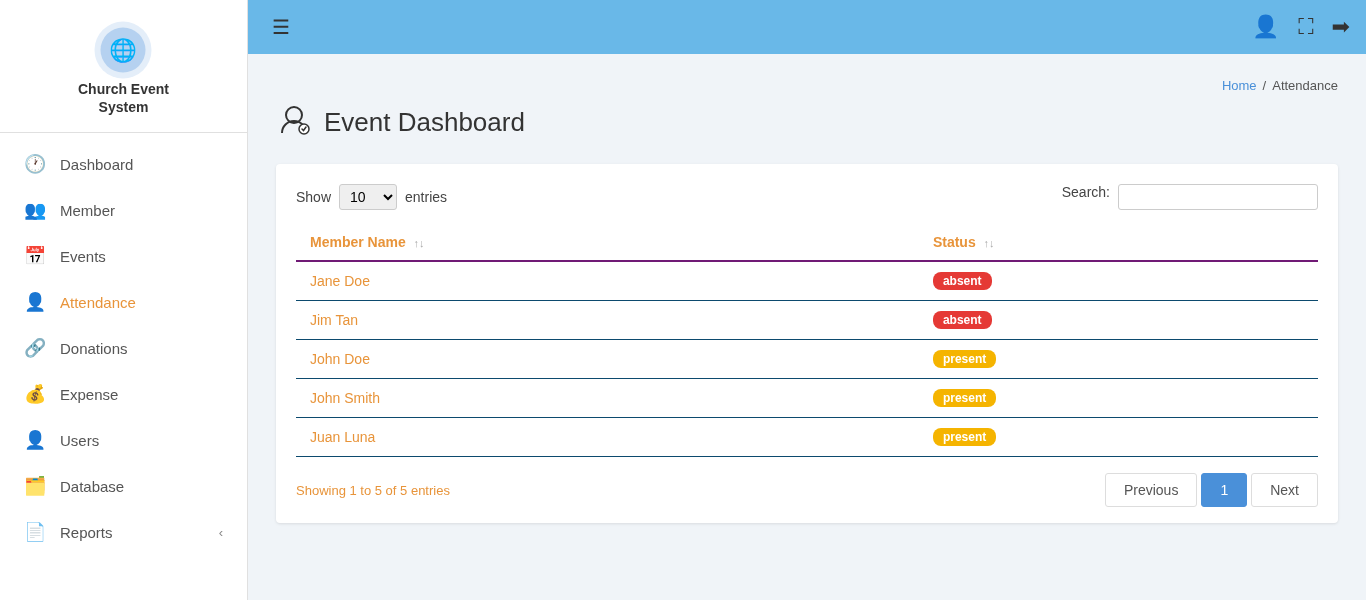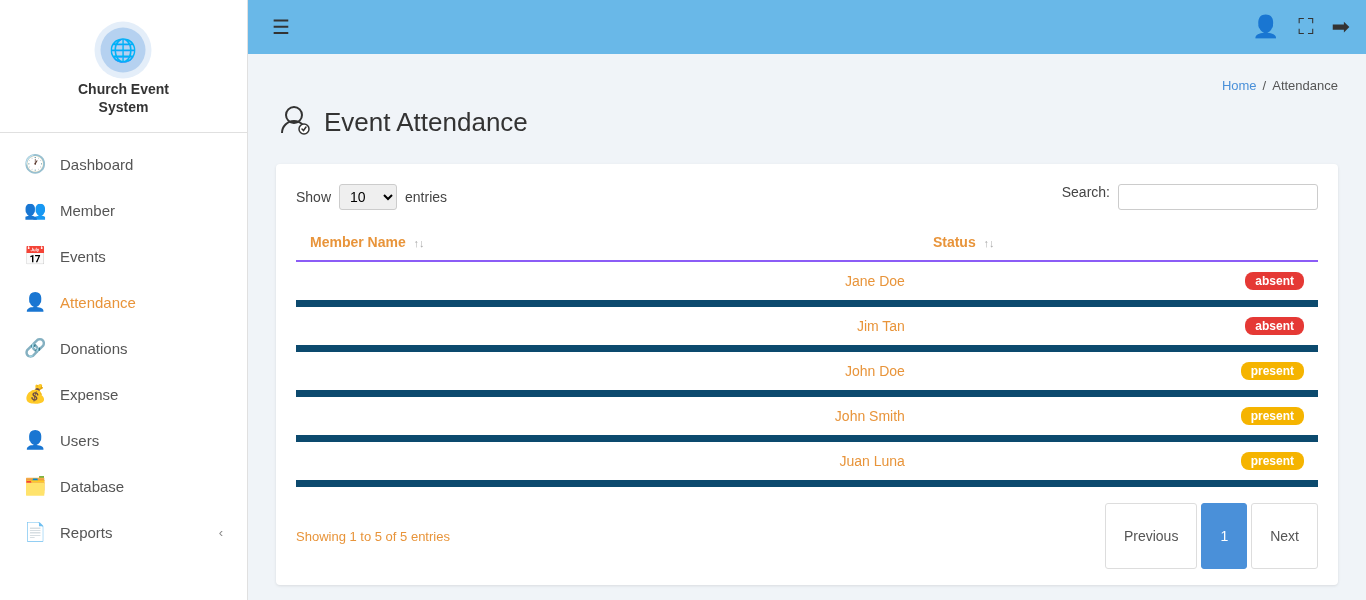--- a/index.html
+++ b/index.html
@@ -172,38 +172,37 @@
       width: 200px;
     }
 
     
     #data-table {
       width: 100%;
       border-collapse: collapse;
       font-size: 14px;
     }
     #data-table thead tr {
-      border-bottom: 2px solid #8b5cf6;
+      border-bottom: 2px solid #701a75;
     }
     #data-table thead th {
       padding: 10px 14px;
       text-align: left;
       color: #e8943a;
       font-weight: bold;
       font-size: 14px;
     }
     #data-table thead th .sort-icons {
       display: inline-block;
       margin-left: 4px;
       color: #aaa;
       font-size: 11px;
     }
     #data-table tbody tr {
-      border-bottom: 7px solid #0c4a6e;
-      text-align: right;
+      border-bottom: 1px solid #0c4a6e;
     }
     #data-table tbody tr td {
       padding: 10px 14px;
       color: #e8943a;
       font-size: 14px;
     }
     #data-table tbody tr td.status-cell {
       color: #333;
     }
 
@@ -229,21 +228,21 @@
       font-size: 13px;
       color: #e8943a;
       text-align: center;
     }
     #pagination {
       display: flex;
       gap: 4px;
       align-items: center;
     }
     .page-btn {
-      padding: 24px 18px;
+      padding: 8px 18px;
       border: 1px solid #ddd;
       background: #fff;
       color: #555;
       border-radius: 3px;
       cursor: pointer;
       font-size: 14px;
     }
     .page-btn.active {
       background: #4a90d9;
       color: #fff;
@@ -327,21 +326,21 @@
 
     <div id="page-title-row">
       <span id="page-title-icon">
         <svg width="36" height="36" viewBox="0 0 36 36">
           <circle cx="18" cy="14" r="8" fill="none" stroke="#333" stroke-width="2"></circle>
           <path d="M6 32c0-6.627 5.373-12 12-12s12 5.373 12 12" fill="none" stroke="#333" stroke-width="2"></path>
           <circle cx="28" cy="28" r="5" fill="#fff" stroke="#333" stroke-width="1.5"></circle>
           <path d="M26 28l1.5 1.5L30 26" stroke="#333" stroke-width="1.5" fill="none" stroke-linecap="round"></path>
         </svg>
       </span>
-      <h1 id="page-title-text">Event Attendance</h1>
+      <h1 id="page-title-text">Event Dashboard</h1>
     </div>
 
     <div id="table-card">
 
       <div id="controls-row">
         <div id="show-entries">
           <span>Show</span>
           <select>
             <option>10</option>
             <option>25</option>

